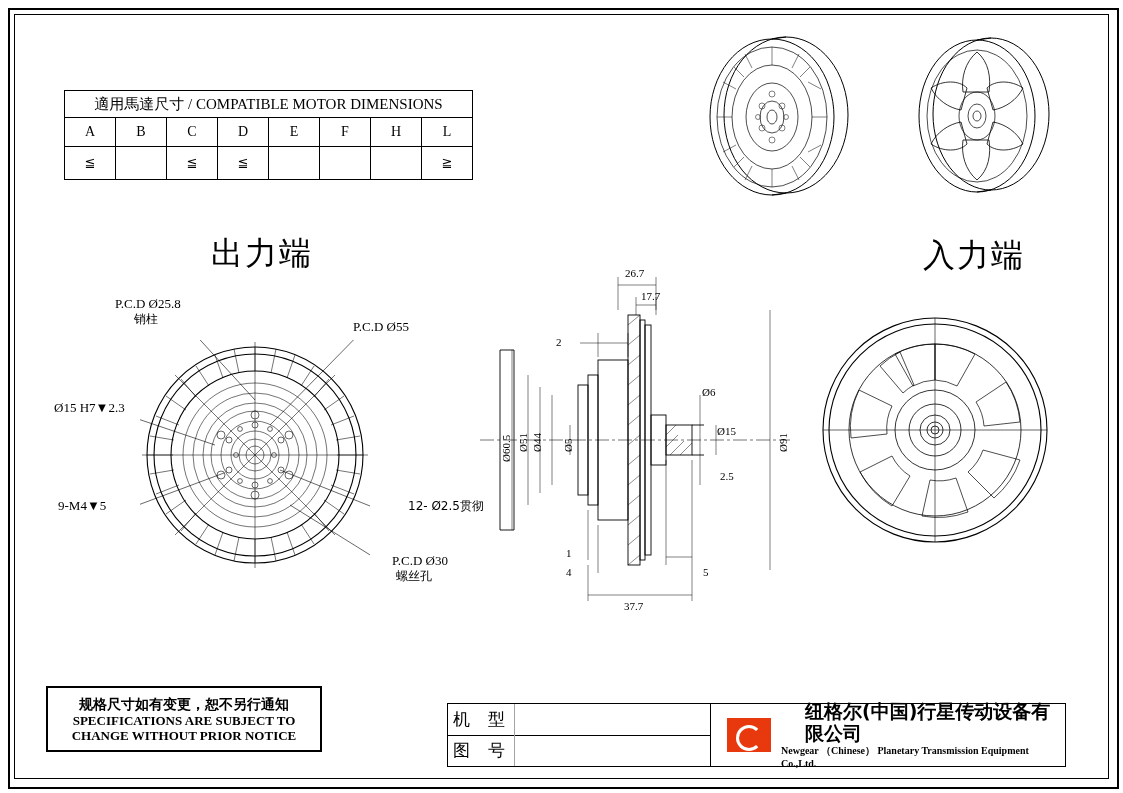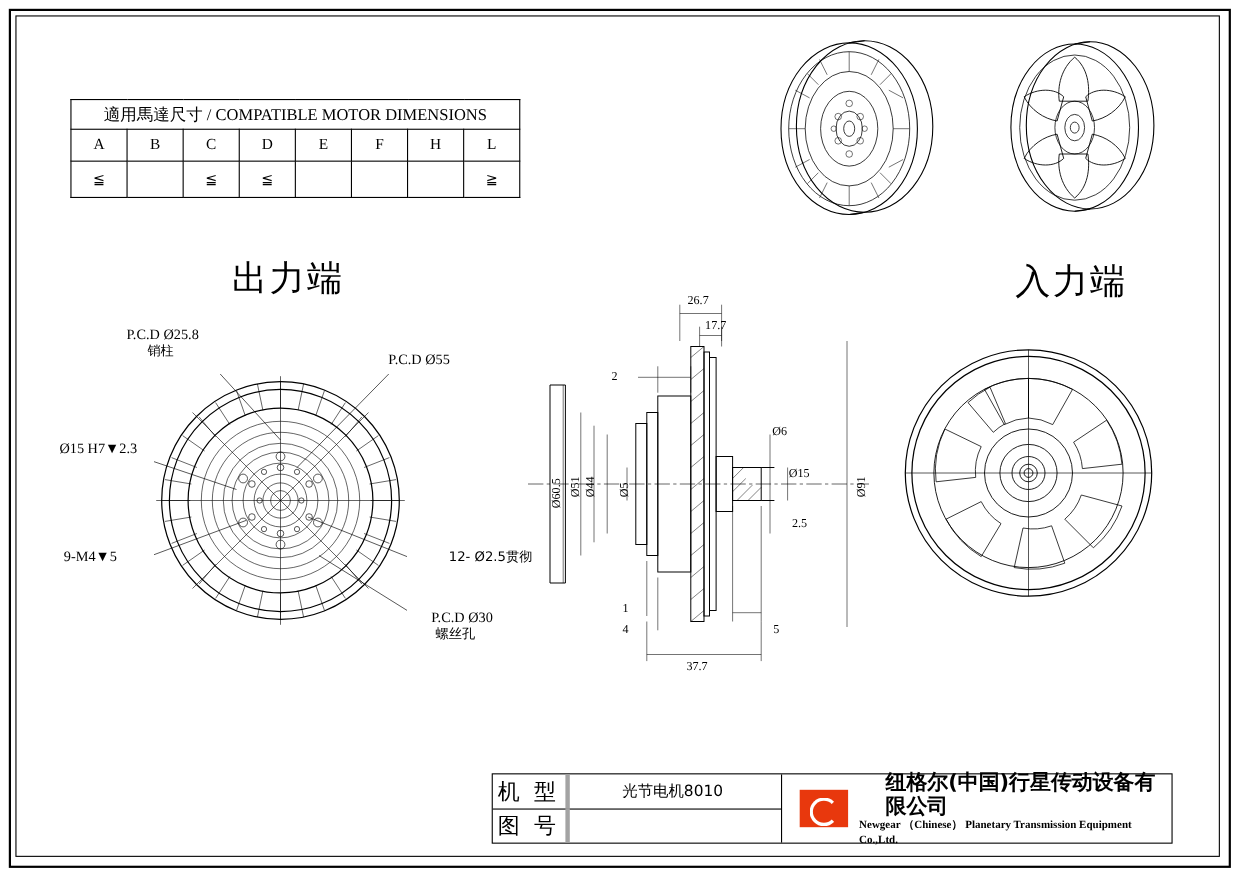--- a/index.html
+++ b/index.html
@@ -24,22 +24,22 @@
 
   
   .note-box{position:absolute;left:46px;top:686px;width:272px;height:62px;border:2px solid #000;
             display:flex;flex-direction:column;align-items:center;justify-content:center;}
   .note-cn{font-size:14px;font-family:"DejaVu Sans",sans-serif;font-weight:bold;line-height:17px;}
   .note-en{font-size:13px;font-weight:bold;line-height:15px;text-align:center;font-family:"Liberation Serif",serif;}
 
   .tb{position:absolute;left:447px;top:703px;width:617px;height:62px;border:1px solid #000;}
   .tb .row{position:absolute;left:0;width:262px;height:31px;border-bottom:1px solid #000;}
   .tb .row2{border-bottom:none;}
-  .tb .key{position:absolute;left:0;top:0;width:66px;height:31px;border-right:4px solid #a3a3a3;
-           display:flex;align-items:center;justify-content:center;font-size:20px;font-family:Liberation Serif, serif;letter-spacing:4px;}
+  .tb .key{position:absolute;left:0;top:0;width:66px;height:31px;border-right:1px solid #a3a3a3;
+           display:flex;align-items:center;justify-content:center;font-size:17px;font-family:Liberation Mono, monospace;letter-spacing:4px;}
   .tb .val{position:absolute;left:66px;top:0;width:195px;height:31px;display:flex;align-items:center;justify-content:center;font-size:14px;font-family:"DejaVu Sans",sans-serif;}
   .tb .vsep{position:absolute;left:262px;top:0;width:1px;height:62px;background:#000;}
   .brand{position:absolute;left:263px;top:0;width:354px;height:62px;display:flex;align-items:center;}
   .logo{width:44px;height:34px;background:#e8380d;margin-left:16px;margin-right:10px;position:relative;flex:none;}
   .logo:after{content:"";position:absolute;left:9px;top:7px;width:20px;height:20px;border:3px solid #fff;border-right-color:transparent;border-radius:50%;}
   .brand-txt{display:flex;flex-direction:column;justify-content:center;}
   .brand-cn{font-size:19px;font-family:"DejaVu Sans",sans-serif;font-weight:bold;line-height:22px;margin-left:24px;}
   .brand-en{font-size:10px;font-family:"Liberation Serif",serif;font-weight:bold;line-height:13px;}
 
   svg{display:block;}
@@ -362,25 +362,29 @@
   <div class="dim" style="left:702px;top:386px;">Ø6</div>
   <div class="dim" style="left:717px;top:425px;">Ø15</div>
   <div class="dim" style="left:708px;top:470px;margin-left:12px;">2.5</div>
   <div class="vdim" style="left:777px;top:452px;">Ø91</div>
 
   <div class="dim" style="left:566px;top:547px;">1</div>
   <div class="dim" style="left:566px;top:566px;">4</div>
   <div class="dim" style="left:703px;top:566px;">5</div>
   <div class="dim" style="left:624px;top:600px;">37.7</div>
 
+  <div class="note-box">
+    <div class="note-cn">规格尺寸如有变更，恕不另行通知</div>
+    <div class="note-en">SPECIFICATIONS ARE SUBJECT TO</div>
+    <div class="note-en">CHANGE WITHOUT PRIOR NOTICE</div>
+  </div>
 
   <div class="tb">
     <div class="row">
       <div class="key">机 型</div>
-      <div class="val">光节电机8010</div>
     </div>
     <div class="row row2" style="top:31px;">
       <div class="key">图 号</div>
       <div class="val"></div>
     </div>
     <div class="vsep"></div>
     <div class="brand">
       <div class="logo"></div>
       <div class="brand-txt">
         <div class="brand-cn">纽格尔(中国)行星传动设备有限公司</div>

